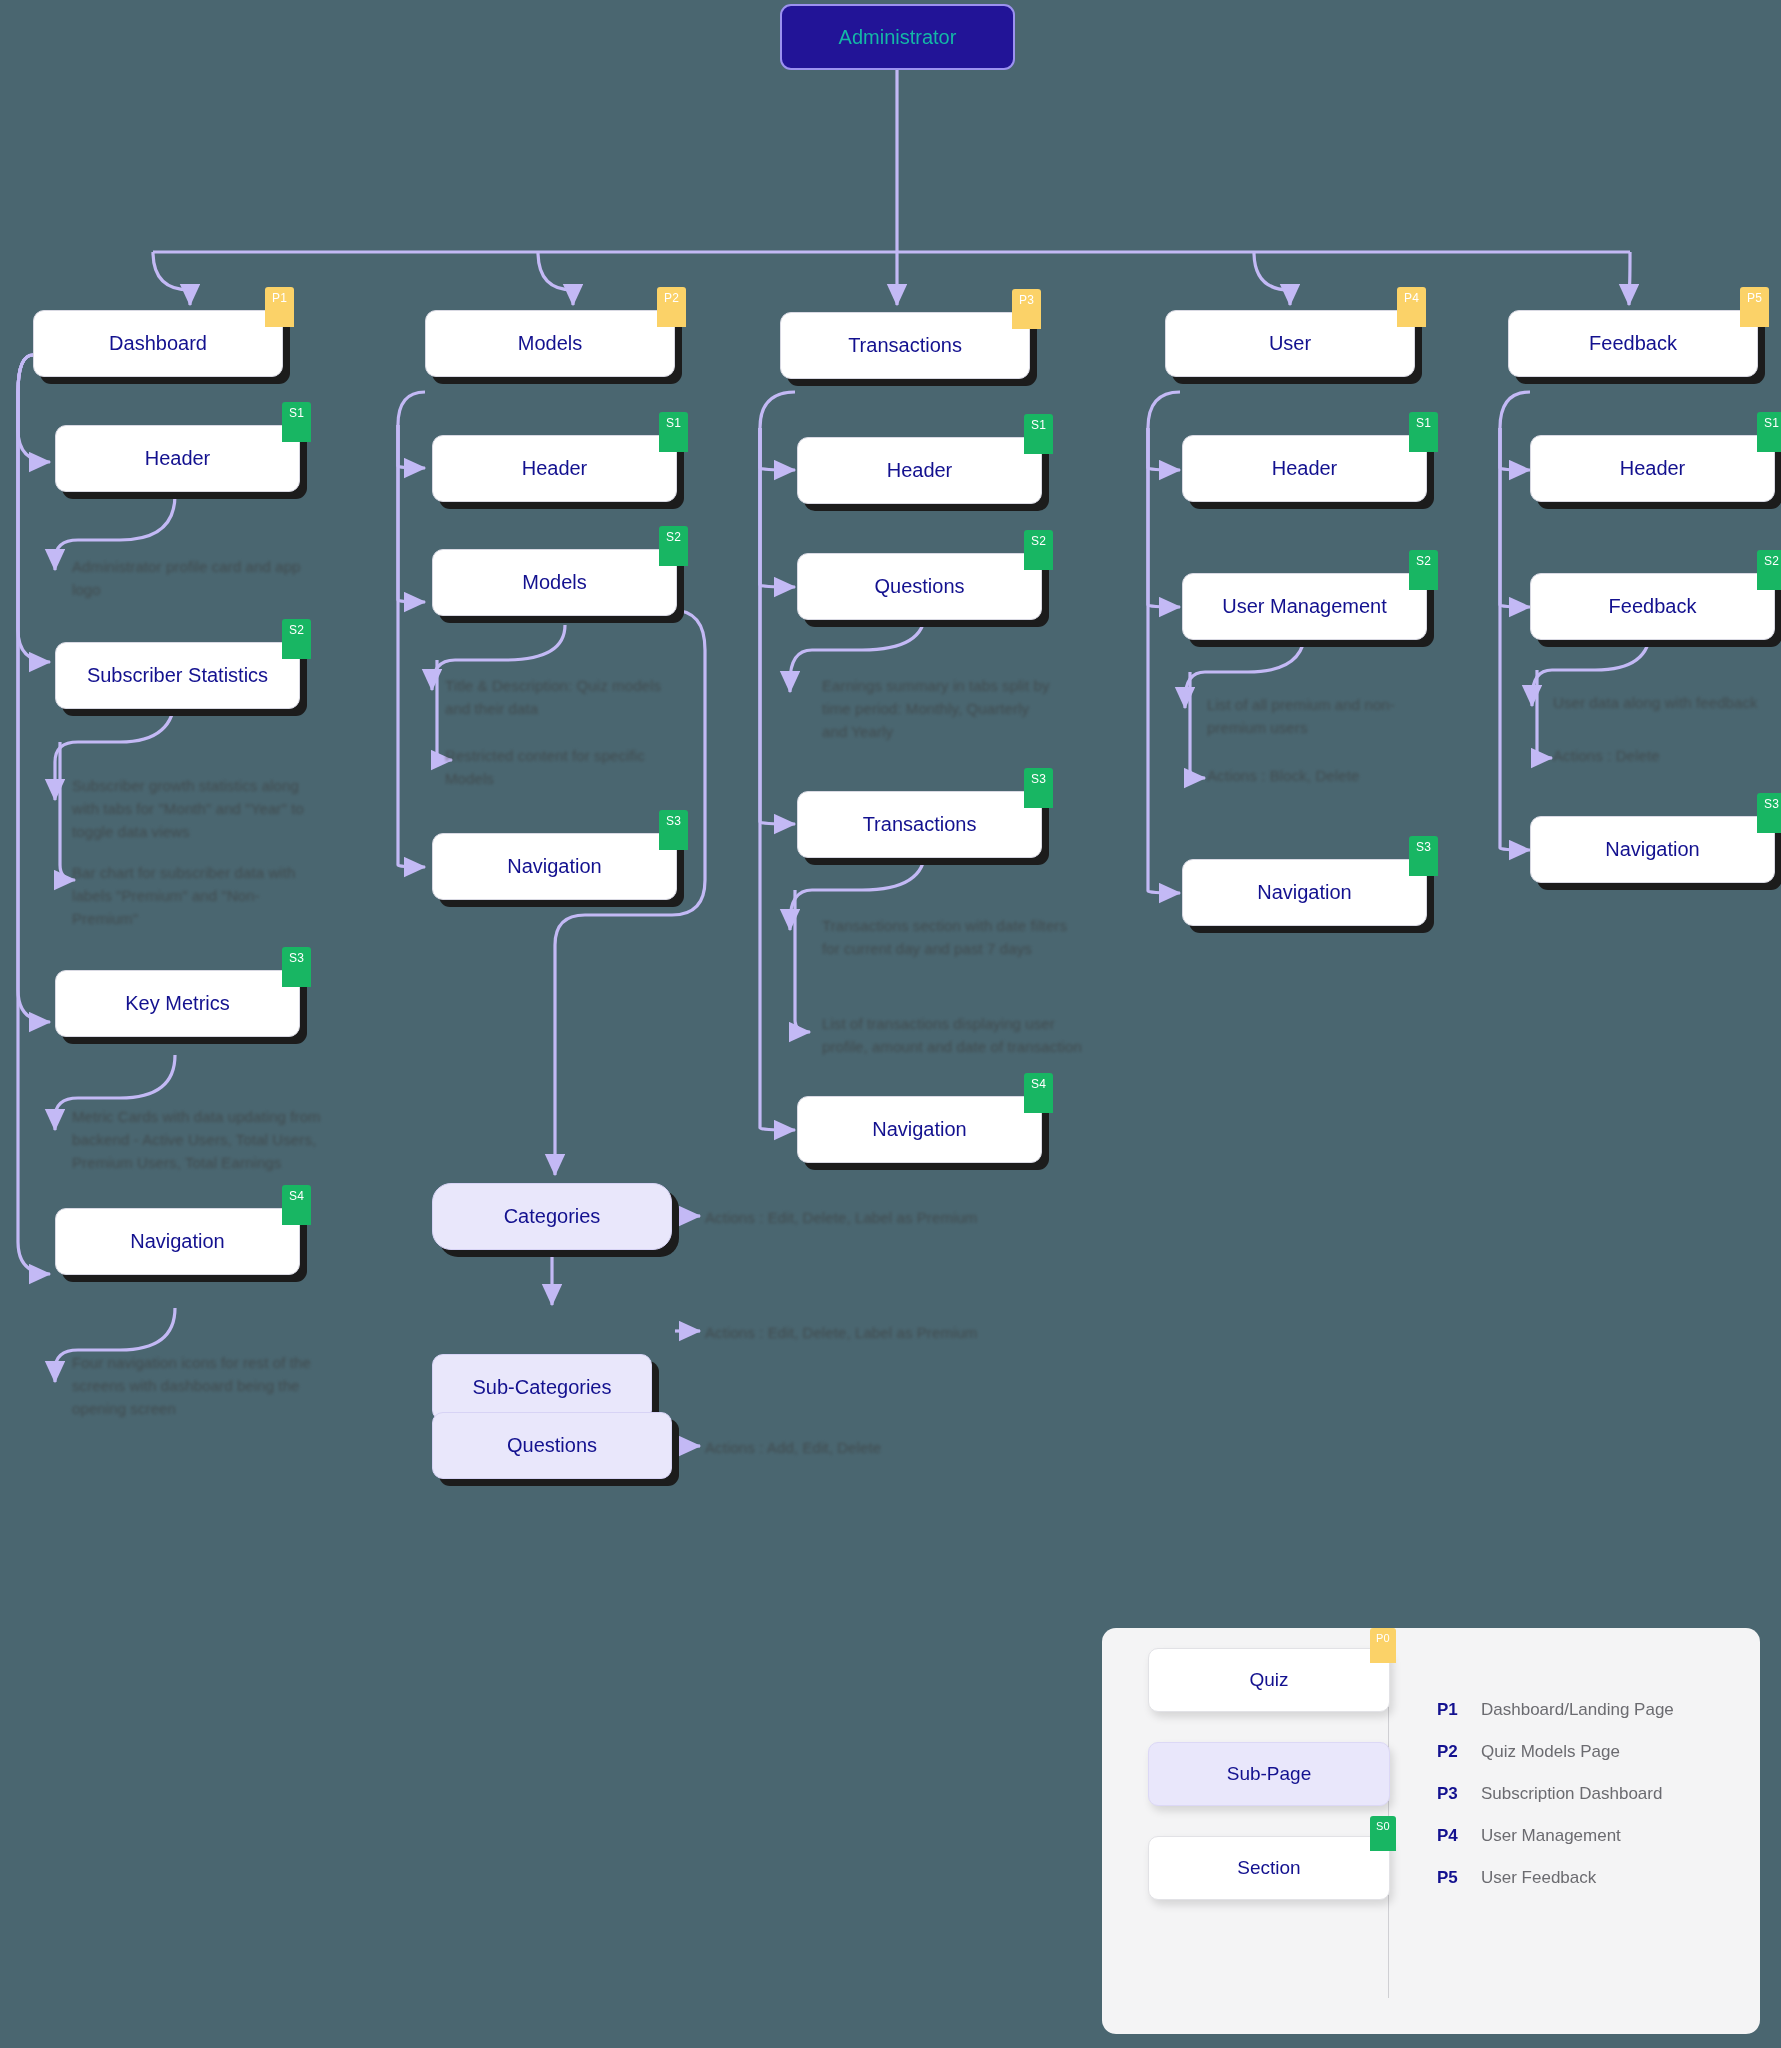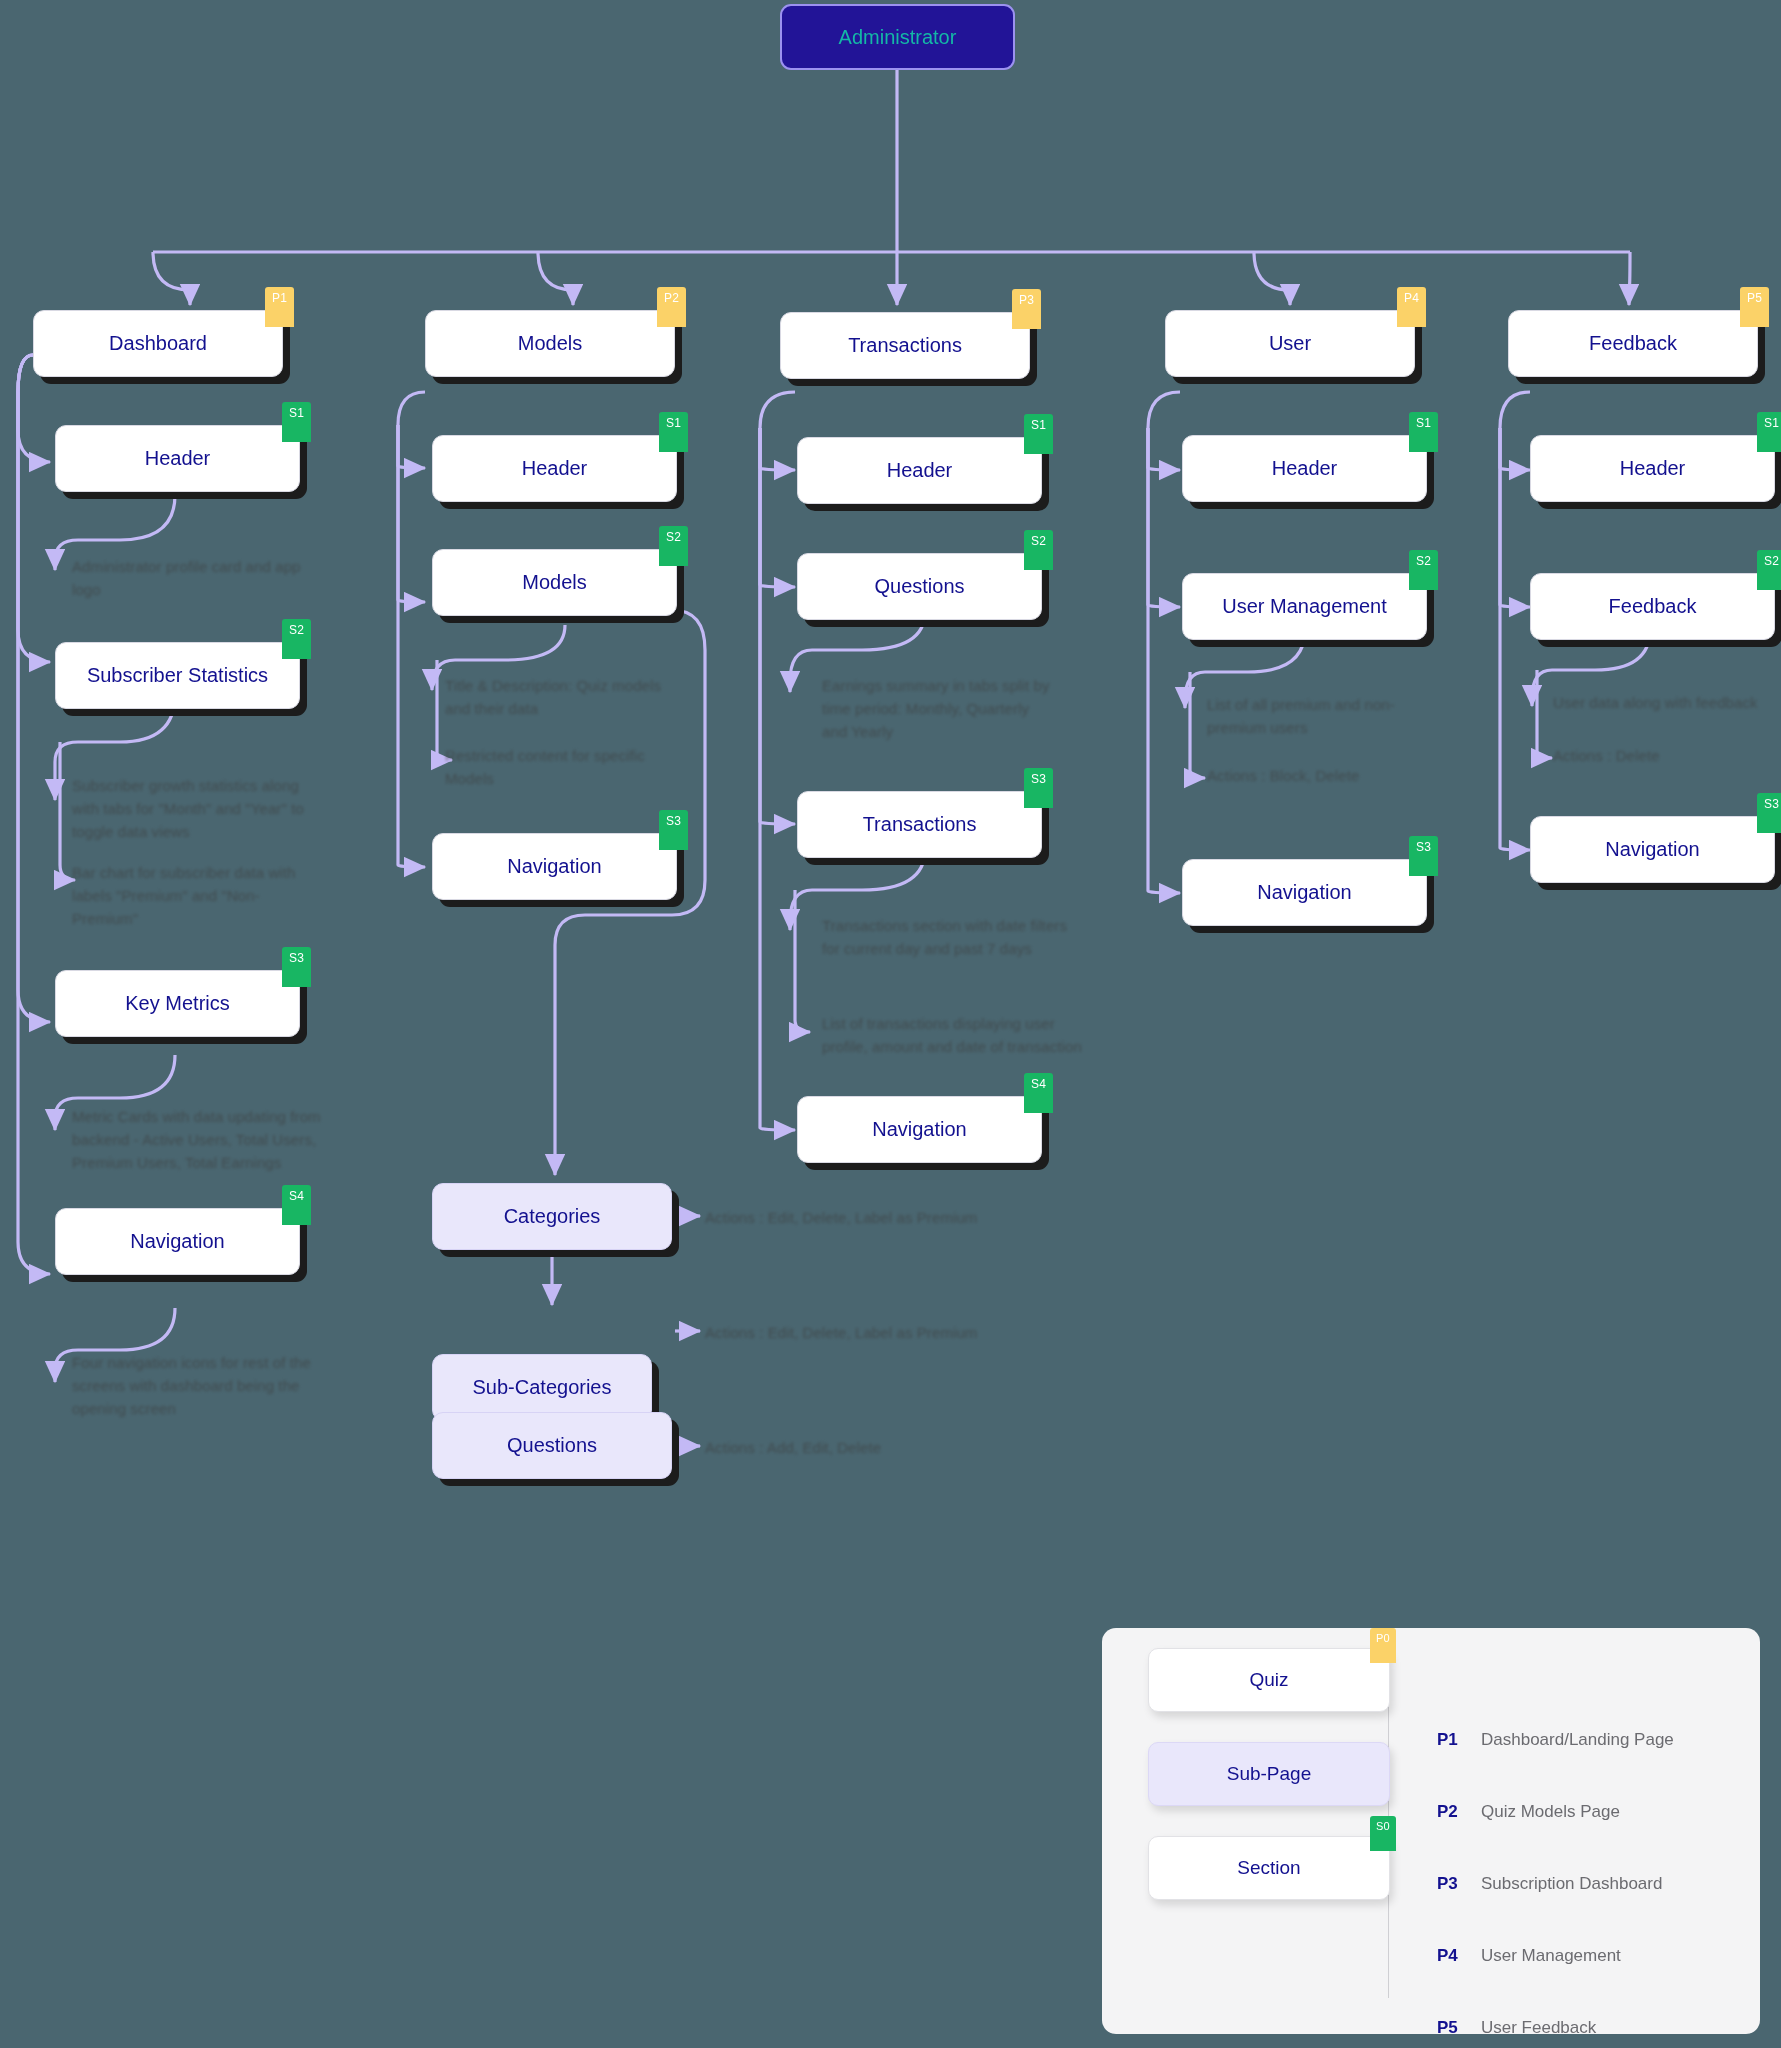--- a/index.html
+++ b/index.html
@@ -88,21 +88,21 @@
     background:#ffffff;
     border:1px solid #e2e2e6;
     color:#13118f;font-size:19px;
     box-shadow:3px 5px 8px rgba(0,0,0,.13);
   }
   .legend-box.sub{background:#e9e7fb;border-color:#dcd8f6;}
   .legend-box .badge{top:-21px;right:-7px;width:26px;height:35px;font-size:11px;}
 
   .legend-row{display:flex;align-items:baseline;margin-bottom:22px;}
   .legend-key{width:44px;color:#13118f;font-weight:bold;font-size:17px;}
-  .legend-val{color:#6b6b70;font-size:17px;margin-top:30px;}
+  .legend-val{color:#6b6b70;font-size:17px;}
 </style>
 </head>
 <body>
 
 <div id="canvas">
 
   <svg id="wires" viewBox="0 0 1781 2048">
     <defs>
       <marker id="ah" markerWidth="9" markerHeight="9" refX="6.6" refY="3.2" orient="auto">
         <path d="M0,0 L7,3.2 L0,6.4 z" fill="#c3b9f5"></path>
@@ -213,21 +213,21 @@
     <span class="badge s">S2</span>
     <span>Models</span>
   </div>
   <div class="node" style="left:432px;top:833px;width:245px;height:67px;">
     <span class="badge s">S3</span>
     <span>Navigation</span>
   </div>
   <div class="note" style="left:445px;top:675px;width:225px;">Title &amp; Description: Quiz models and their data</div>
   <div class="note" style="left:445px;top:745px;width:220px;">Restricted content for specific Models</div>
 
-  <div class="node sub" style="left:432px;top:1183px;width:240px;height:67px;">
+  <div class="node sub" style="left:432px;top:1183px;width:240px;height:67px;border-radius:19px;">
     <span>Categories</span>
   </div>
   <div class="node sub" style="left:432px;top:1354px;width:220px;height:67px;">
     <span>Sub-Categories</span>
   </div>
   <div class="node sub" style="left:432px;top:1412px;width:240px;height:67px;align-items:center;">
     <span>Questions</span>
   </div>
   <div class="note" style="left:705px;top:1207px;width:330px;">Actions : Edit, Delete, Label as Premium</div>
   <div class="note" style="left:705px;top:1322px;width:330px;">Actions : Edit, Delete, Label as Premium</div>

